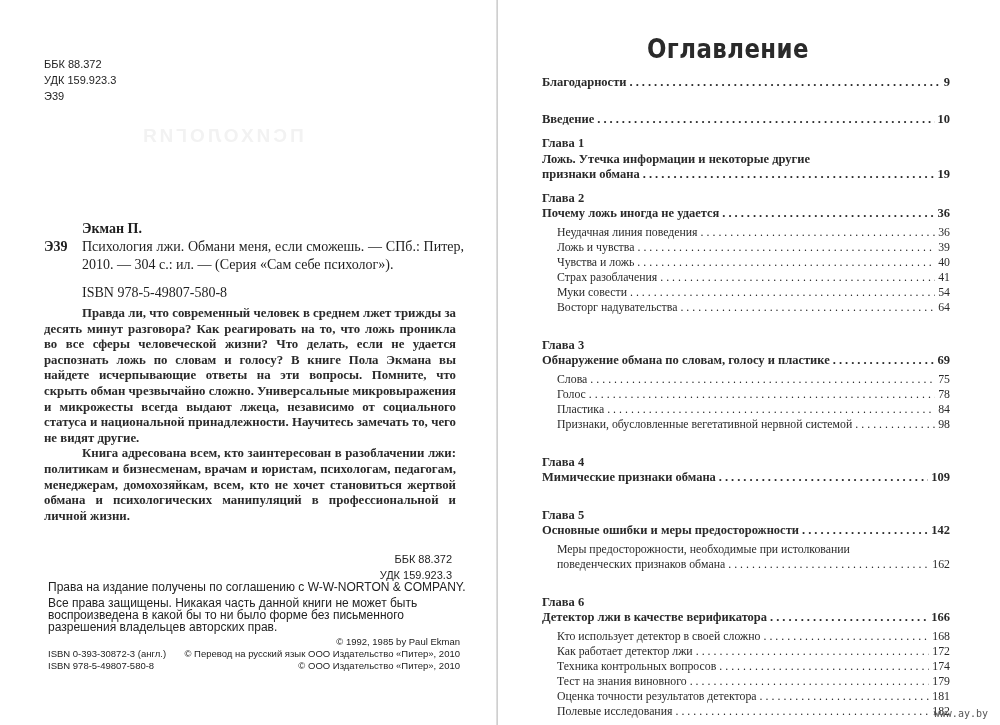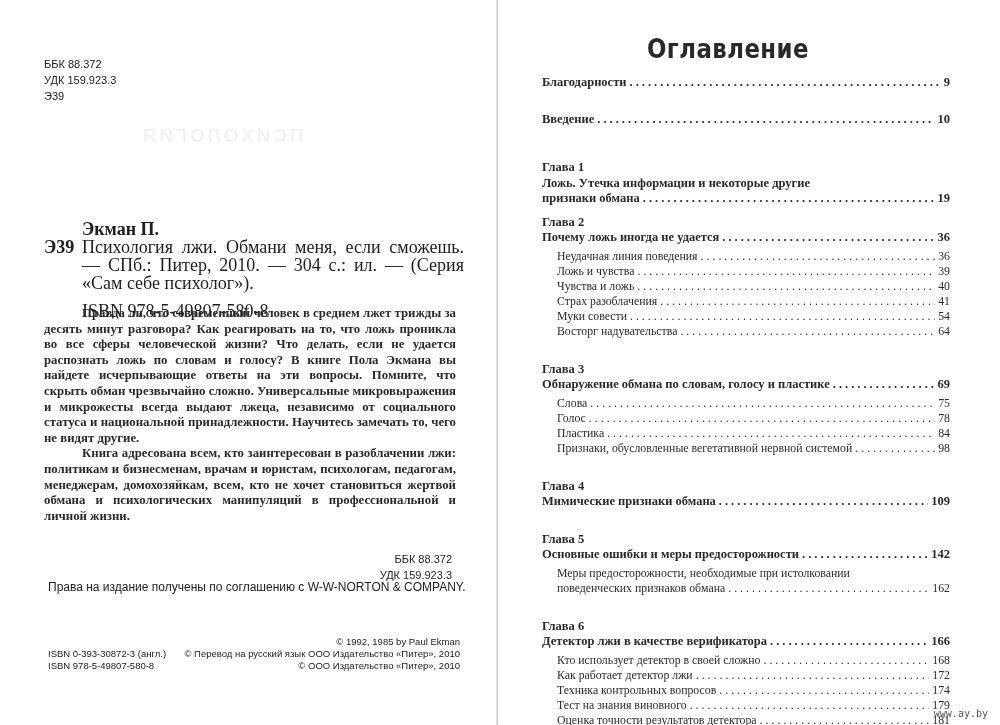--- a/index.html
+++ b/index.html
@@ -11,21 +11,21 @@
   .left-page { left:0; width:496px; }
   .right-page { left:498px; width:502px; }
   .spine { position:absolute; left:496px; top:0; width:3px; height:725px;
     background:linear-gradient(to right,#e6e6e6,#cfcfcf,#ececec); }
   .sans { font-family:"Liberation Sans", sans-serif; }
 
   
   .codes-top { position:absolute; left:44px; top:56px; font-size:11px; line-height:16px; color:#222; }
   .ghost { position:absolute; left:140px; top:125px; font-size:19px; color:#f2f2f2; letter-spacing:3px;
     font-family:"Liberation Sans", sans-serif; font-weight:bold; transform:scaleX(-1); }
-  .biblio { position:absolute; left:44px; top:220px; width:420px; font-size:18px; line-height:18px; }
+  .biblio { position:absolute; left:44px; top:220px; width:420px; font-size:14px; line-height:18px; }
   .author { font-weight:bold; margin-left:38px; }
   .bib-row { display:flex; }
   .bib-code { width:38px; font-weight:bold; }
   .bib-text { flex:1; text-align:justify; }
   .isbn-line { margin-left:38px; margin-top:10px; }
   .annot { position:absolute; left:44px; top:306px; width:412px; font-size:12.8px; line-height:15.6px;
     text-align:justify; font-weight:bold; color:#2a2a2a; }
   .annot p { margin:0; }
   .annot p.indent { text-indent:38px; }
   .codes-bottom { position:absolute; right:44px; top:551px; text-align:right; font-size:11px; line-height:16px; }
@@ -78,20 +78,21 @@
     <p class="indent">Книга адресована всем, кто заинтересован в разоблачении лжи: политикам и бизнесменам, врачам и юристам, психологам, педагогам, менеджерам, домохозяйкам, всем, кто не хочет становиться жертвой обмана и психологических манипуляций в профессиональной и личной жизни.</p>
   </div>
 
   <div class="codes-bottom sans">
     <div>ББК 88.372</div>
     <div>УДК 159.923.3</div>
   </div>
 
   <div class="rights sans">
     <p>Права на издание получены по соглашению с W-W-NORTON &amp; COMPANY.</p>
+    <p>Все права защищены. Никакая часть данной книги не может быть воспроизведена в какой бы то ни было форме без письменного разрешения владельцев авторских прав.</p>
   </div>
 
   <div class="copy-block sans">
     <div class="copy-right">
       <div>© 1992, 1985 by Paul Ekman</div>
       <div>© Перевод на русский язык ООО Издательство «Питер», 2010</div>
       <div>© ООО Издательство «Питер», 2010</div>
     </div>
     <div class="isbns">
       <div>ISBN 0-393-30872-3 (англ.)</div>
@@ -110,21 +111,21 @@
       <span class="lbl">Благодарности</span>
         <span class="dots"></span>
         <span class="pg">9</span>
     </div>
     <div class="toc-row b gap-l">
       <span class="lbl">Введение</span>
         <span class="dots"></span>
         <span class="pg">10</span>
     </div>
 
-    <div class="chap-head" style="margin-top:32px">Глава 1</div>
+    <div class="chap-head" style="margin-top:8px">Глава 1</div>
     <div class="chap-head">Ложь. Утечка информации и некоторые другие</div>
     <div class="toc-row b">
       <span class="lbl">признаки обмана</span>
         <span class="dots"></span>
         <span class="pg">19</span>
     </div>
 
     <div class="chap-head gap-m">Глава 2</div>
     <div class="toc-row b">
       <span class="lbl">Почему ложь иногда не удается</span>

